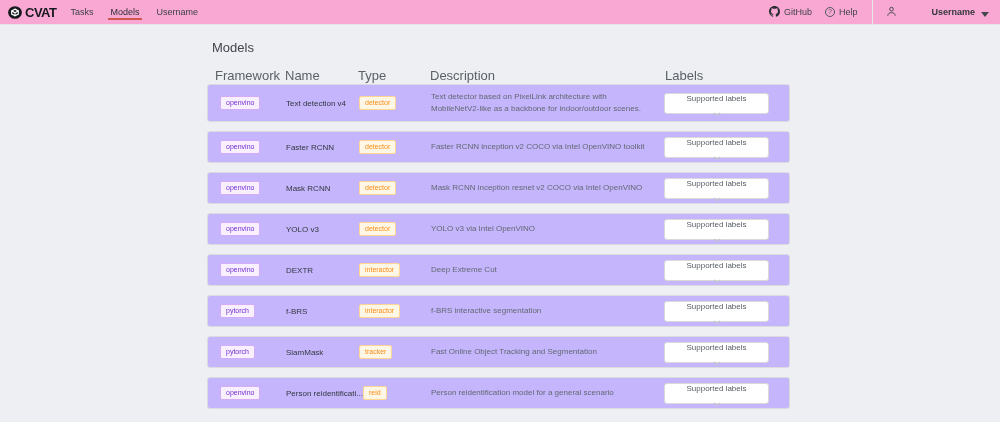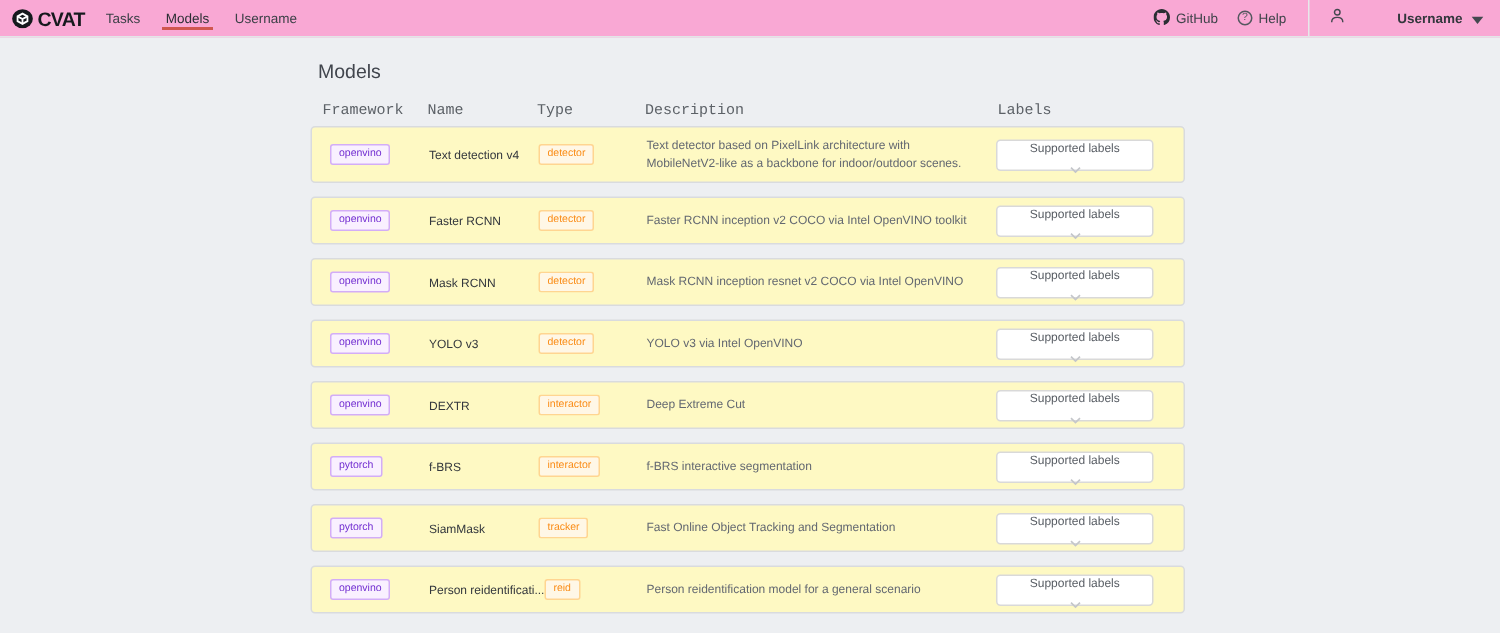--- a/index.html
+++ b/index.html
@@ -59,25 +59,25 @@
   
   .main { position: absolute; left: 207px; top: 40px; width: 583px; }
   .page-title {
     font-size: 13px; font-weight: normal; color: #41454d;
     line-height: 16px; margin-left: 5px;
   }
   .thead {
     margin-top: 12px; height: 12px;
     display: grid; grid-template-columns: 70px 73px 72px 1fr 105px;
     padding: 0 20px 0 8px; align-items: center;
-    font-size: 10px; color: #5c6167; font-family: Liberation Mono, monospace;
+    font-size: 13px; color: #5c6167;
   }
   .rows { margin-top: 4px; display: flex; flex-direction: column; gap: 9px; }
   .model-row {
-    background: #fef9c3;
+    background: #c4b5fd;
     border: 1px solid #d9dbde;
     border-radius: 3px;
     height: 32px;
     display: grid; grid-template-columns: 66px 145px 1fr 105px;
     align-items: center;
     padding: 0 20px 0 12px;
   }
   .model-row:first-child { height: 38px; }
 
   .tag {

